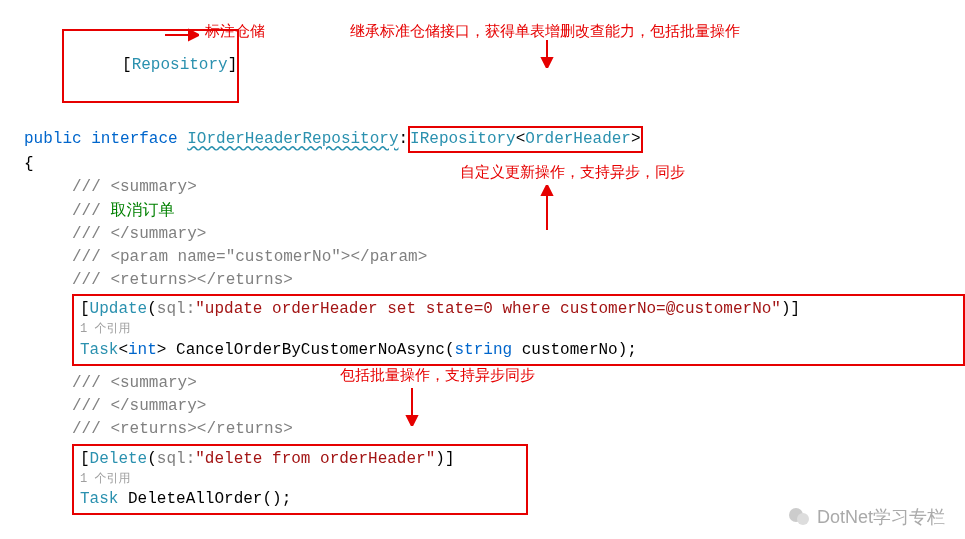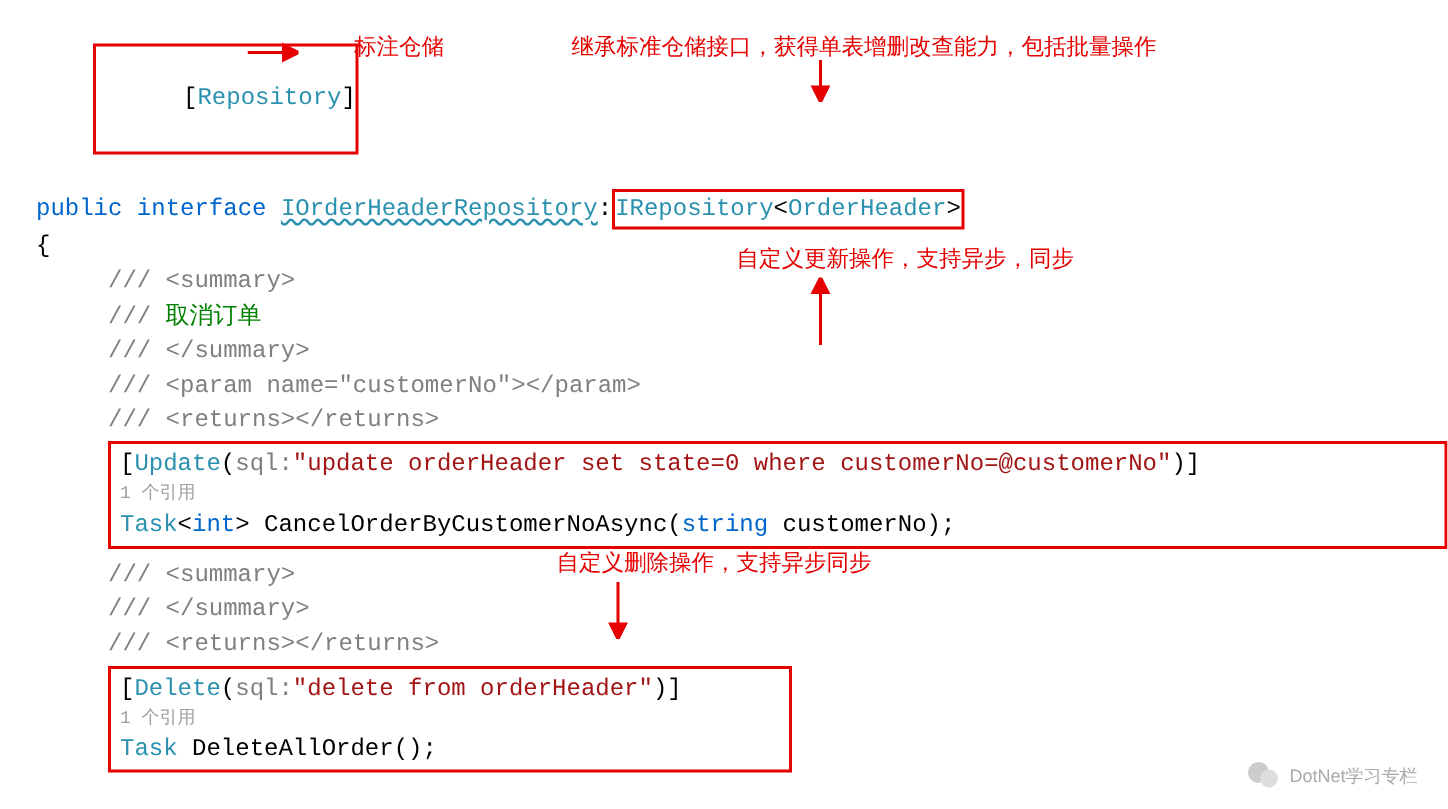--- a/index.html
+++ b/index.html
@@ -34,38 +34,37 @@
     margin: 2px 0 6px 48px;
     padding: 2px 6px 2px 6px;
   }
 
   .anno {
     position: absolute;
     color: #e60000;
     font-family: "Microsoft YaHei", "SimSun", sans-serif;
     font-size: 15px;
     white-space: nowrap;
-    margin-left: 31px;
   }
   .arrow {
     position: absolute;
     stroke: #e60000;
     fill: #e60000;
     stroke-width: 2;
   }
 
   .watermark {
     position: absolute;
     right: 20px;
     bottom: 10px;
     display: flex;
     align-items: center;
     color: #aaa;
     font-family: "Microsoft YaHei", sans-serif;
-    font-size: 12px;
+    font-size: 18px;
   }
   .watermark svg { margin-right: 6px; }
 </style>
 </head>
 <body>
 
 <div class="stage">
 
   <div class="line">
     <span class="redbox">
@@ -96,21 +95,21 @@
     <div class="line"><span class="punc">[</span><span class="type">Delete</span><span class="punc">(</span><span class="attrparam">sql:</span><span class="str">"delete from orderHeader"</span><span class="punc">)]</span></div>
     <div class="line refcount">1 个引用</div>
     <div class="line"><span class="type">Task</span><span class="punc"> </span><span class="punc">DeleteAllOrder</span><span class="punc">();</span></div>
   </div>
 
 </div>
 
 <div class="anno" style="left:205px; top:22px;">标注仓储</div>
 <div class="anno" style="left:350px; top:22px;">继承标准仓储接口，获得单表增删改查能力，包括批量操作</div>
 <div class="anno" style="left:460px; top:163px;">自定义更新操作，支持异步，同步</div>
-<div class="anno" style="left:340px; top:366px;">自定义删除操作，支持异步同步</div>
+<div class="anno" style="left:340px; top:366px;">包括批量操作，支持异步同步</div>
 
 <svg class="arrow" style="left:165px; top:28px;" width="34" height="14">
   <line x1="0" y1="7" x2="24" y2="7"></line>
     <polygon points="24,2 34,7 24,12"></polygon>
 </svg>
 <svg class="arrow" style="left:540px; top:40px;" width="14" height="28">
   <line x1="7" y1="0" x2="7" y2="18"></line>
     <polygon points="2,18 7,28 12,18"></polygon>
 </svg>
 <svg class="arrow" style="left:540px; top:185px;" width="14" height="45">

